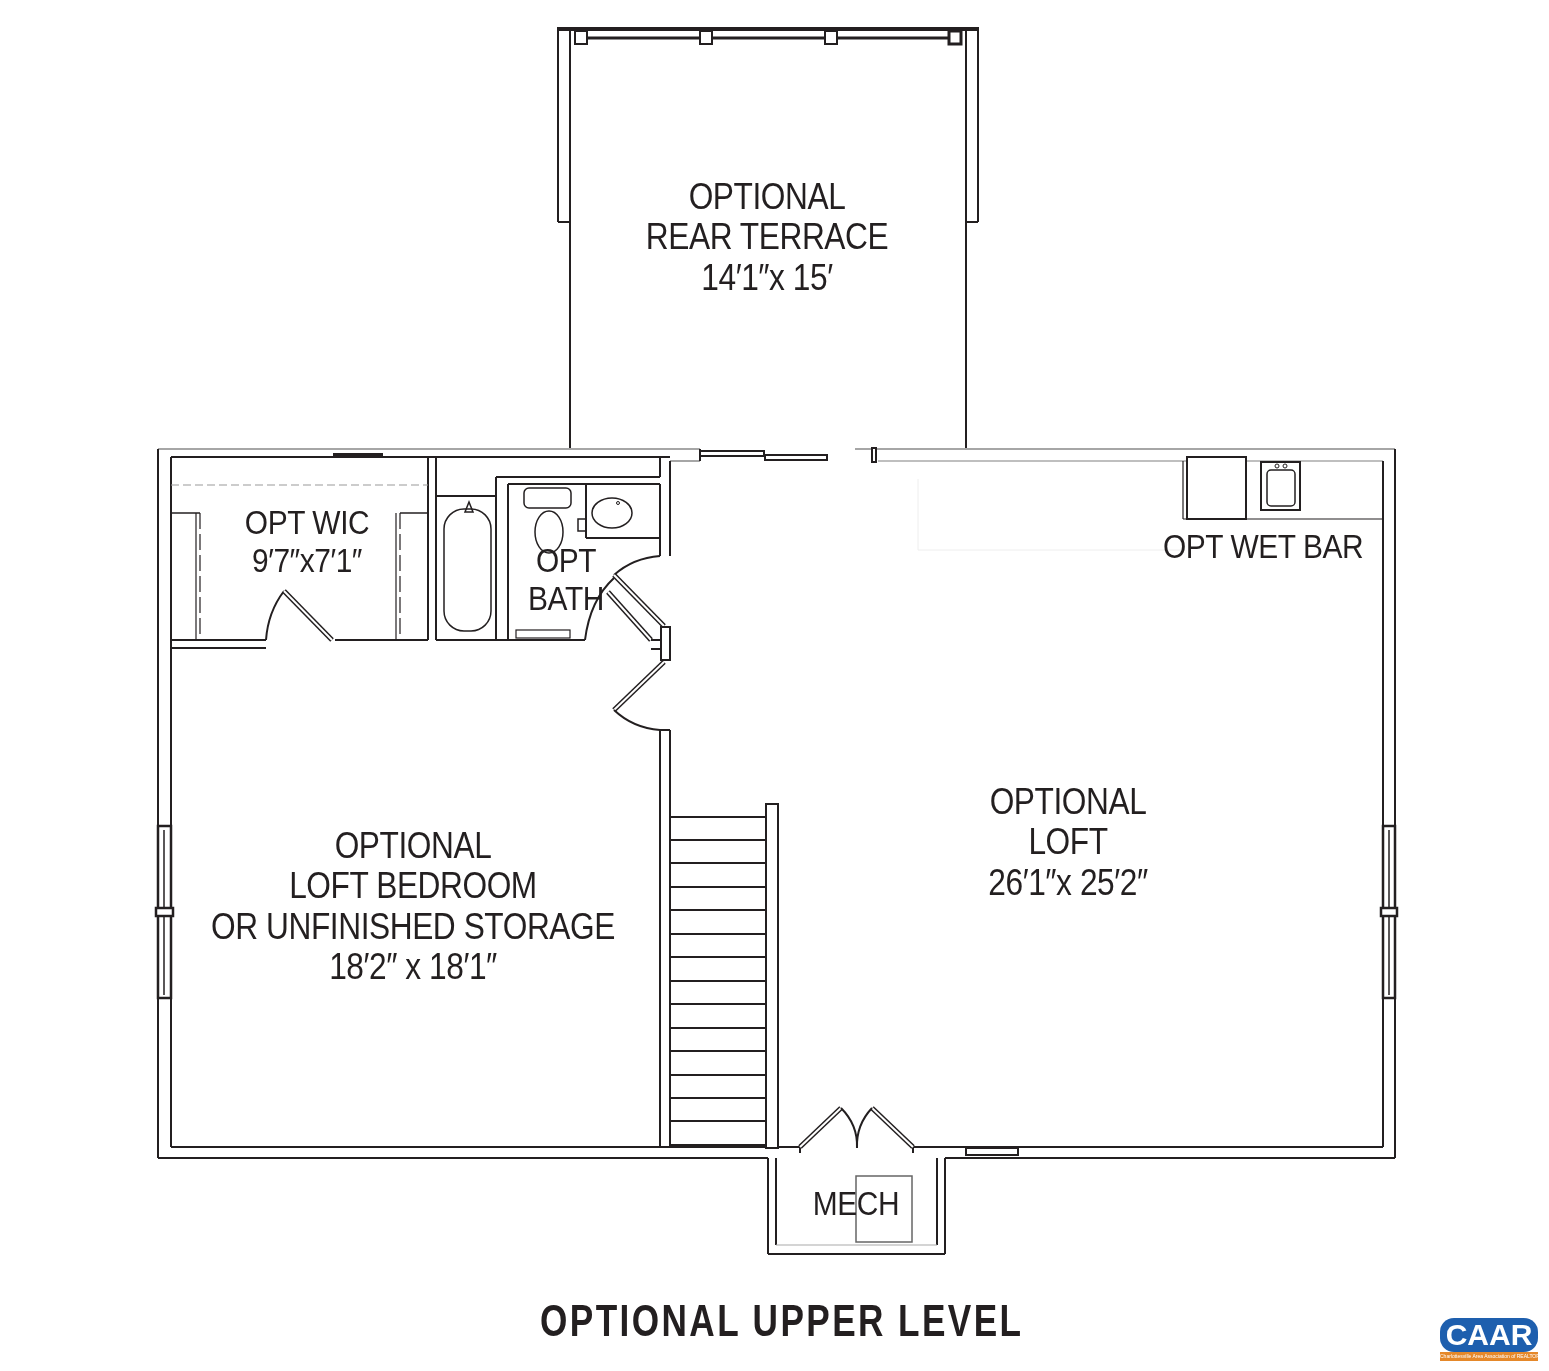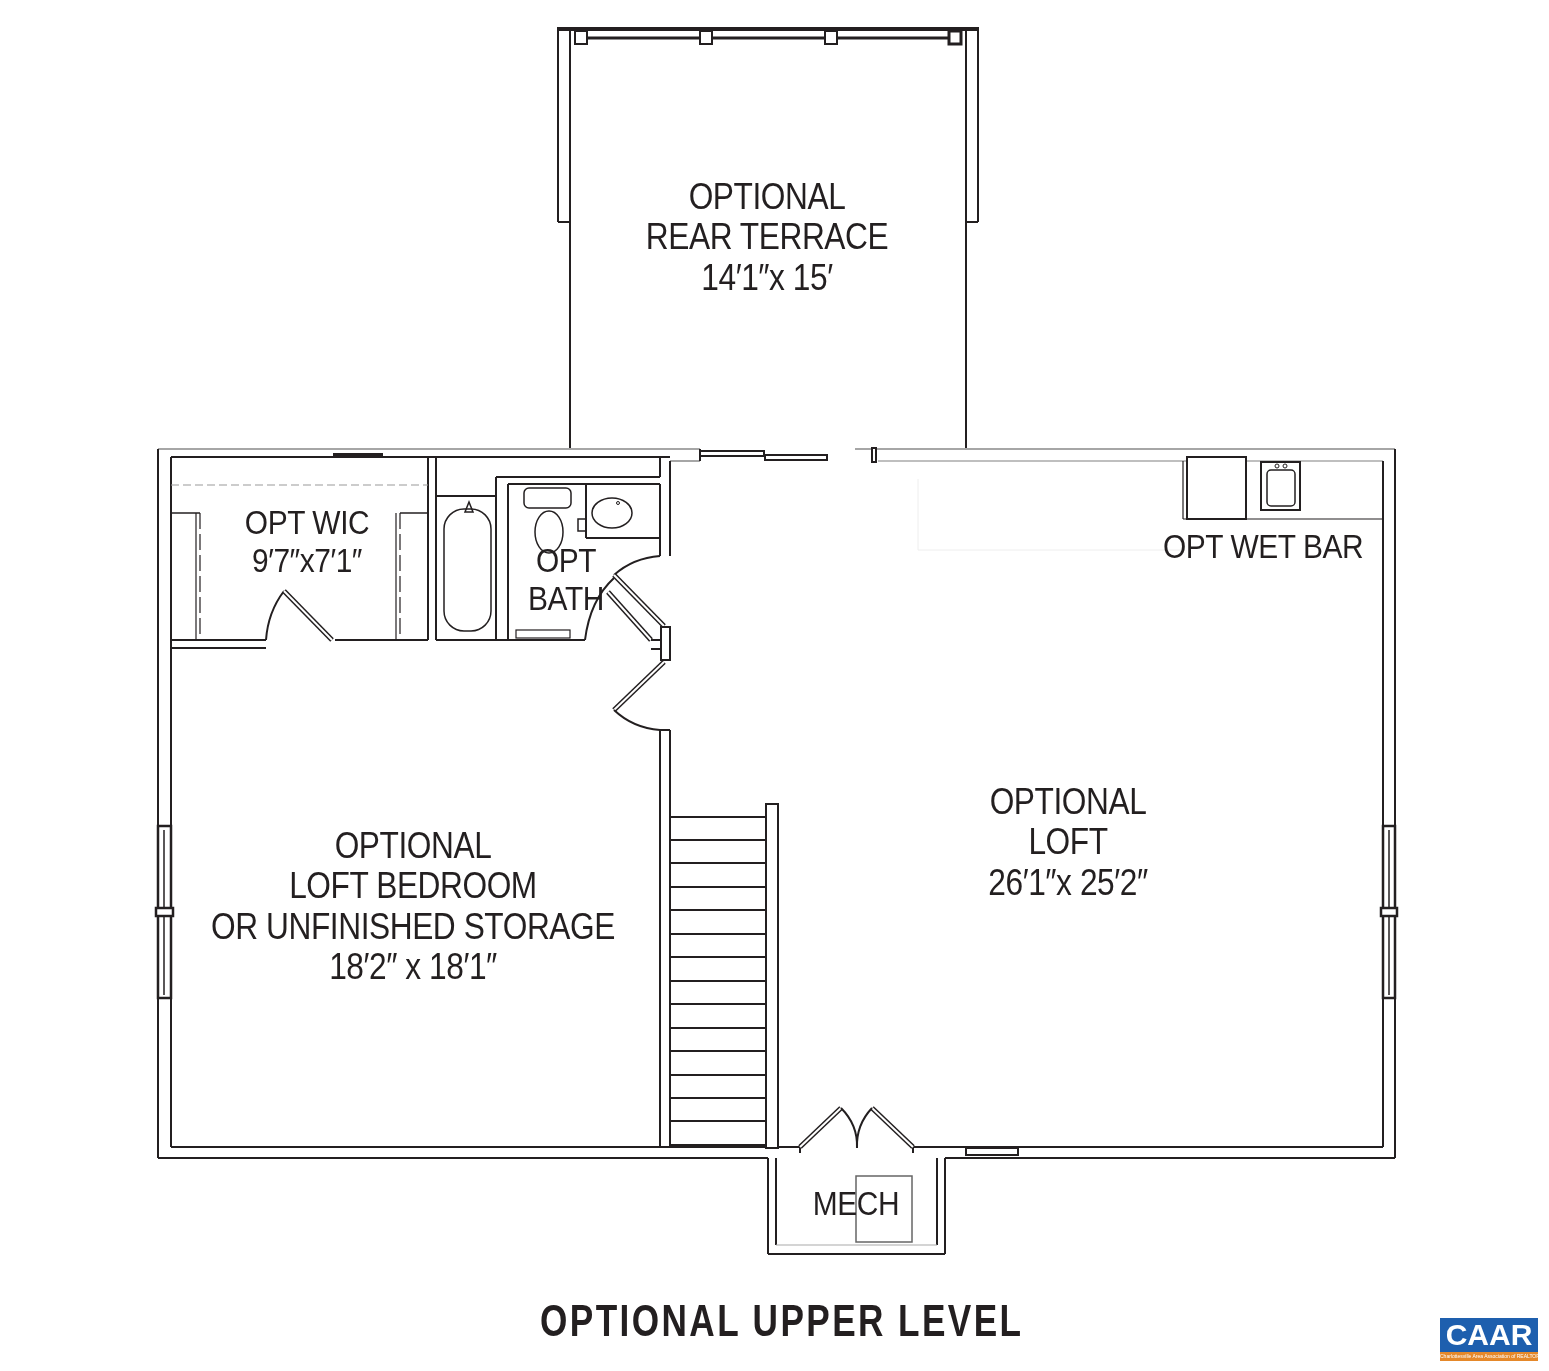--- a/index.html
+++ b/index.html
@@ -13,21 +13,21 @@
   .lbl div { display: block; }
   .room-lg { font-size: 36px; }
   .room-md { font-size: 34px; }
   .title { position: absolute; left: 540px; top: 1296px; width: 485px;
            font-size: 44px; font-weight: bold; color: #231f20; letter-spacing: 3px;
            font-family: "Liberation Sans", sans-serif; text-align: center;
            transform: scaleX(0.8); transform-origin: left top; white-space: nowrap; }
   .caar { position: absolute; left: 1440px; top: 1318px; width: 98px; height: 45px; }
   .caar-top { background: #1e5fae; height: 34px; color: #fff; font-weight: bold;
               font-size: 30px; text-align: center; line-height: 34px; letter-spacing: 0px;
-              font-family: "Liberation Sans", sans-serif; }
+              font-family: "Liberation Sans", sans-serif; border-radius: 14px; }
   .caar-bot { background: #e5882a; height: 9px; color: #fff; font-size: 5px;
               text-align: center; line-height: 9px; overflow: hidden; white-space: nowrap; }
 </style>
 </head>
 <body>
 
 <svg id="plan" width="1549" height="1371" viewBox="0 0 1549 1371" xmlns="http://www.w3.org/2000/svg">
   <g fill="none" stroke="#231f20" stroke-width="2">
 
     <g>

